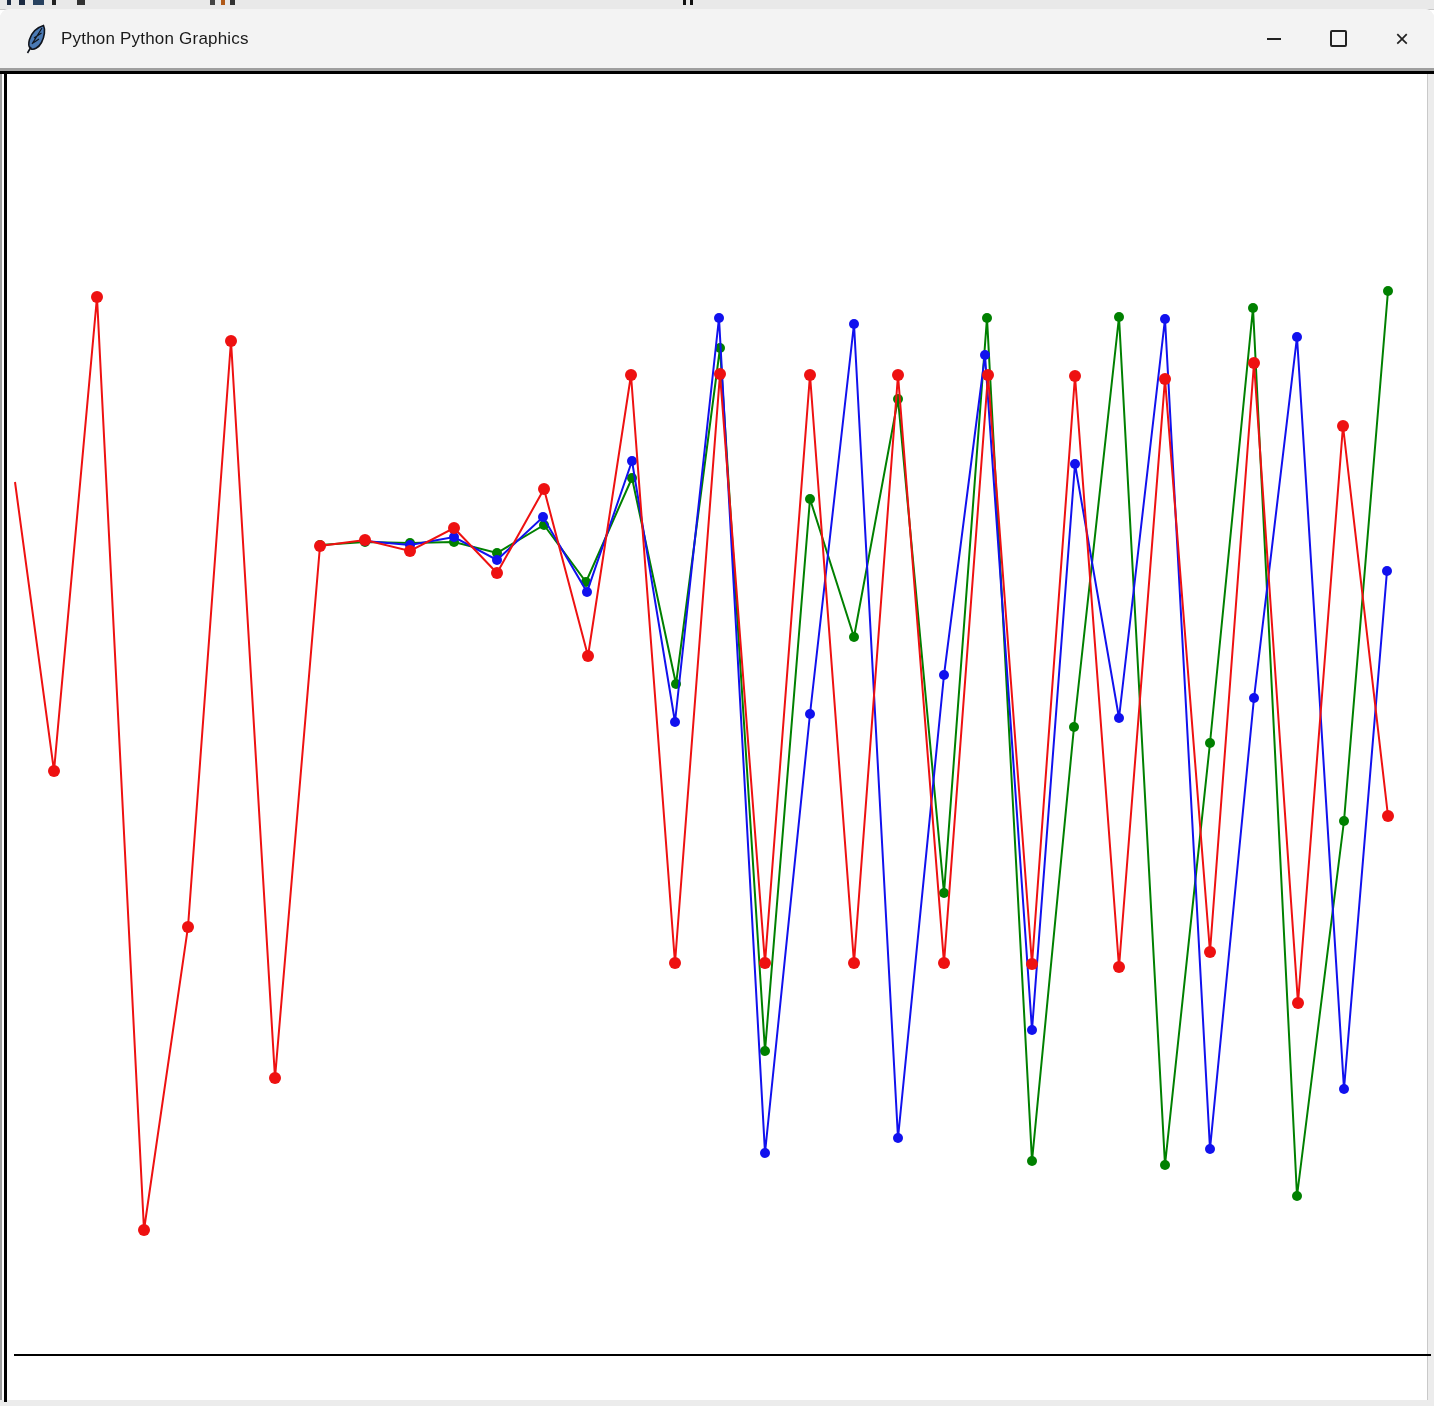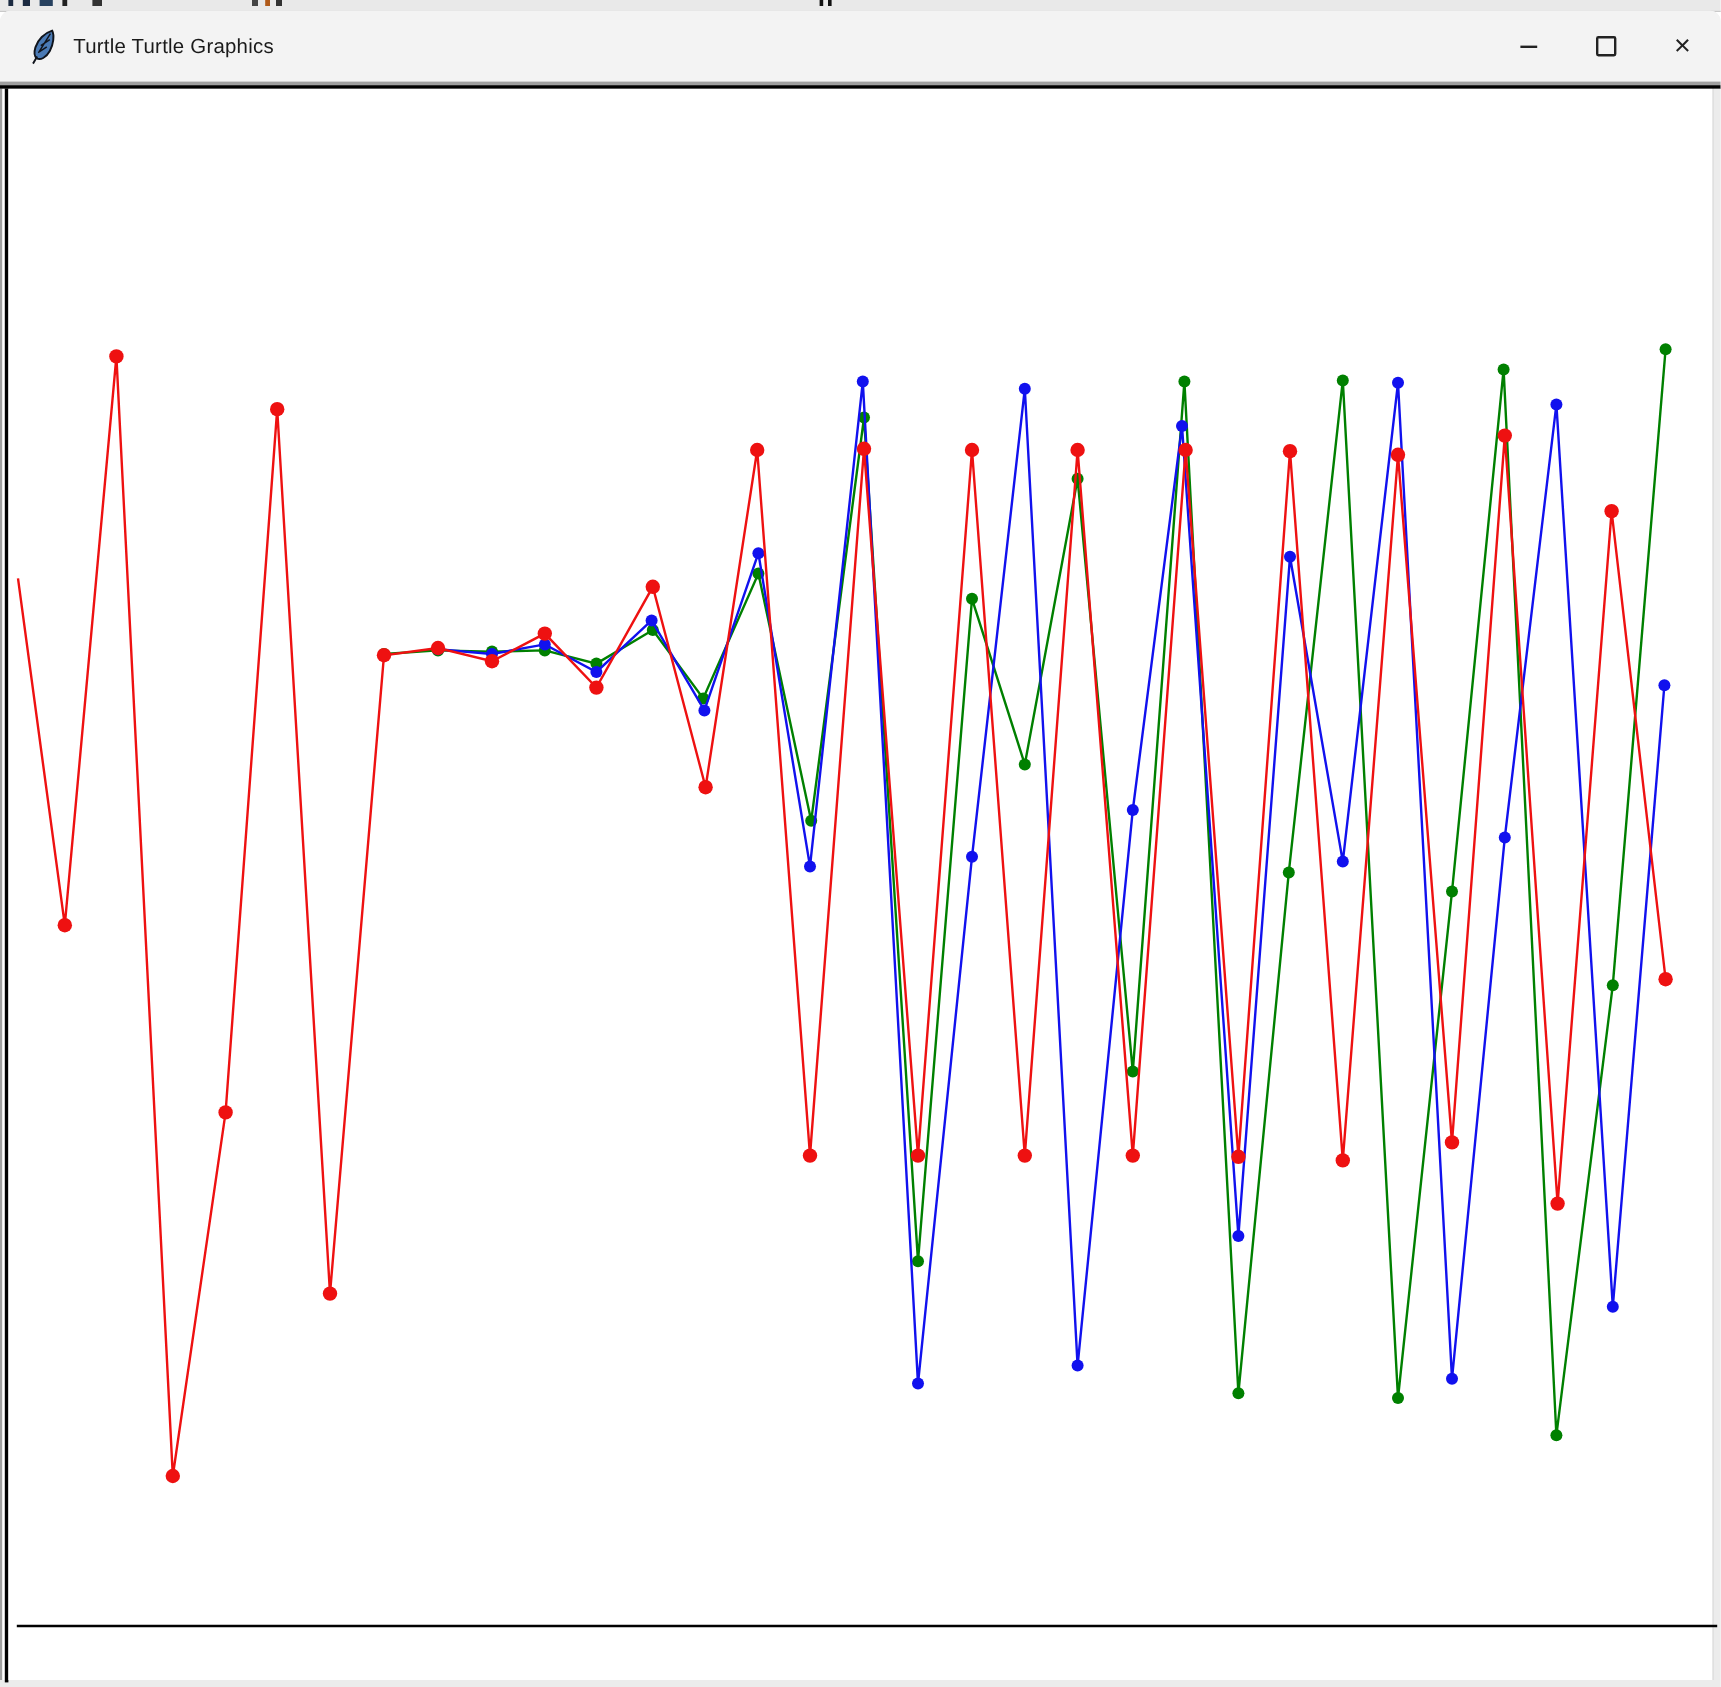--- a/index.html
+++ b/index.html
@@ -70,21 +70,21 @@
   </div>
 
 <div class="app-window">
 
   <div class="titlebar">
     <svg class="app-icon" viewBox="0 0 26 30">
       <path d="M21.5 1.5 C15 3.5 9.5 9 7.5 15.5 C6.3 19.5 6.8 23 8.5 24.5 C11.5 26.5 16.5 24 19.5 18.5 C22.5 13 23.5 5.5 21.5 1.5 Z" fill="#4a7ab5" stroke="#10141c" stroke-width="1.6"></path>
       <path d="M20 4 L10 20 M19.5 9 L12 14 M17 15 L11 19" stroke="#10141c" stroke-width="1.2" fill="none"></path>
       <path d="M9 23 C7.5 25.5 6.5 27.5 5.5 29" stroke="#10141c" stroke-width="1.6" fill="none"></path>
     </svg>
-    <span class="title-text">Turtle Turtle Graphics</span>
+    <span class="title-text">Python Python Graphics</span>
     <span class="spacer"></span>
     <div class="caption-btn" aria-label="minimize">
       <span class="min-glyph"></span>
     </div>
     <div class="caption-btn" aria-label="maximize">
       <span class="max-glyph"></span>
     </div>
     <div class="caption-btn">
       <span class="close-glyph">×</span>
     </div>

